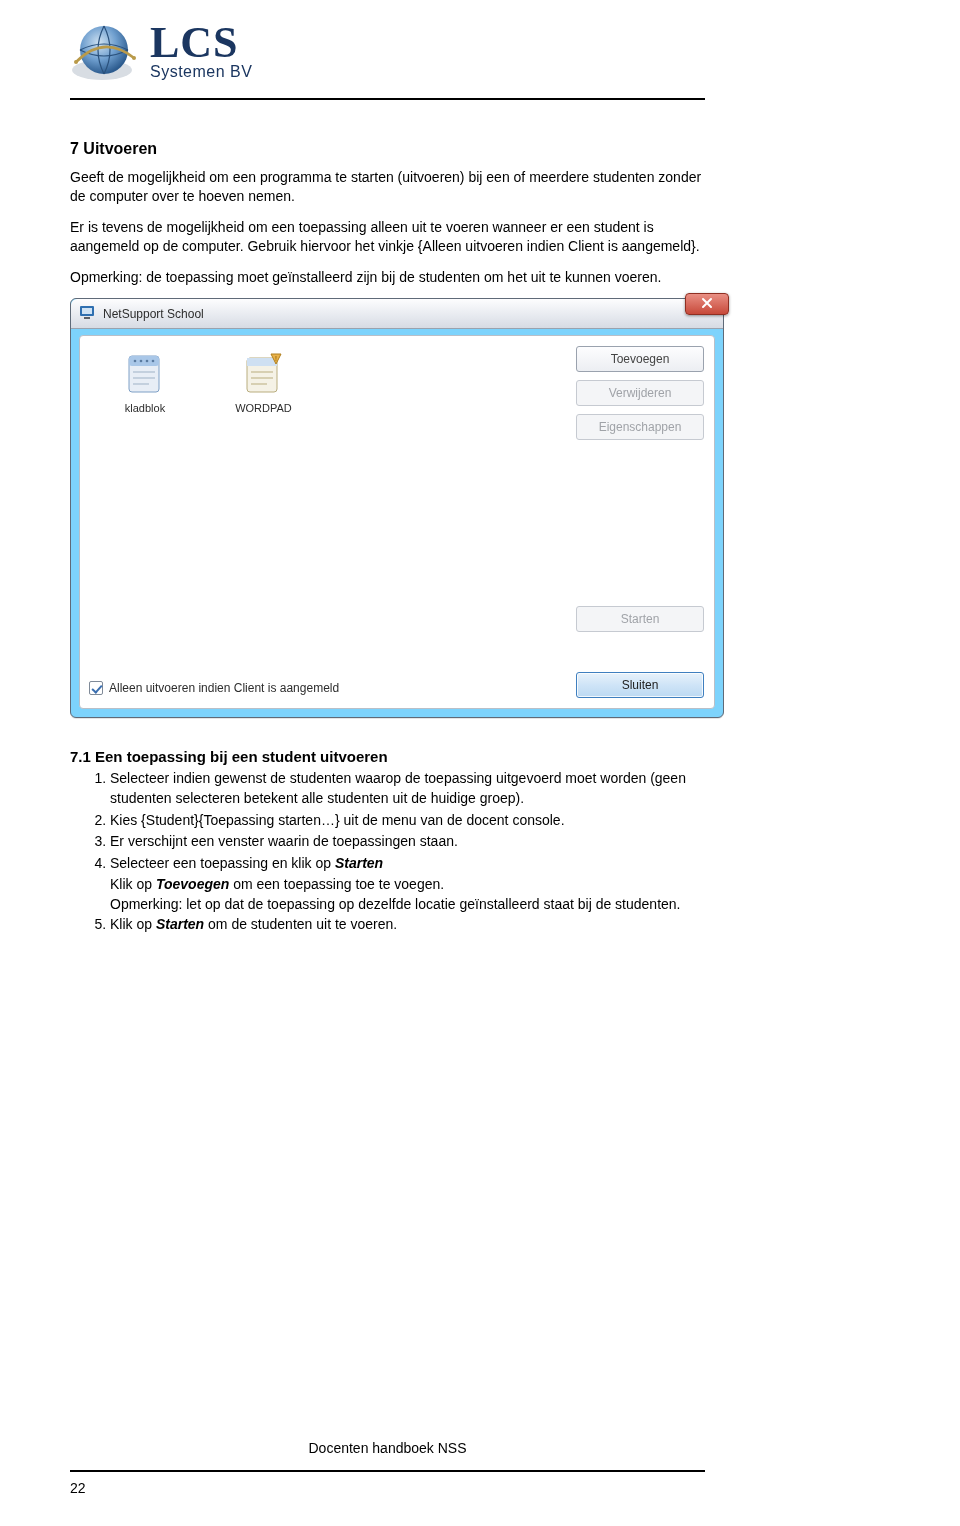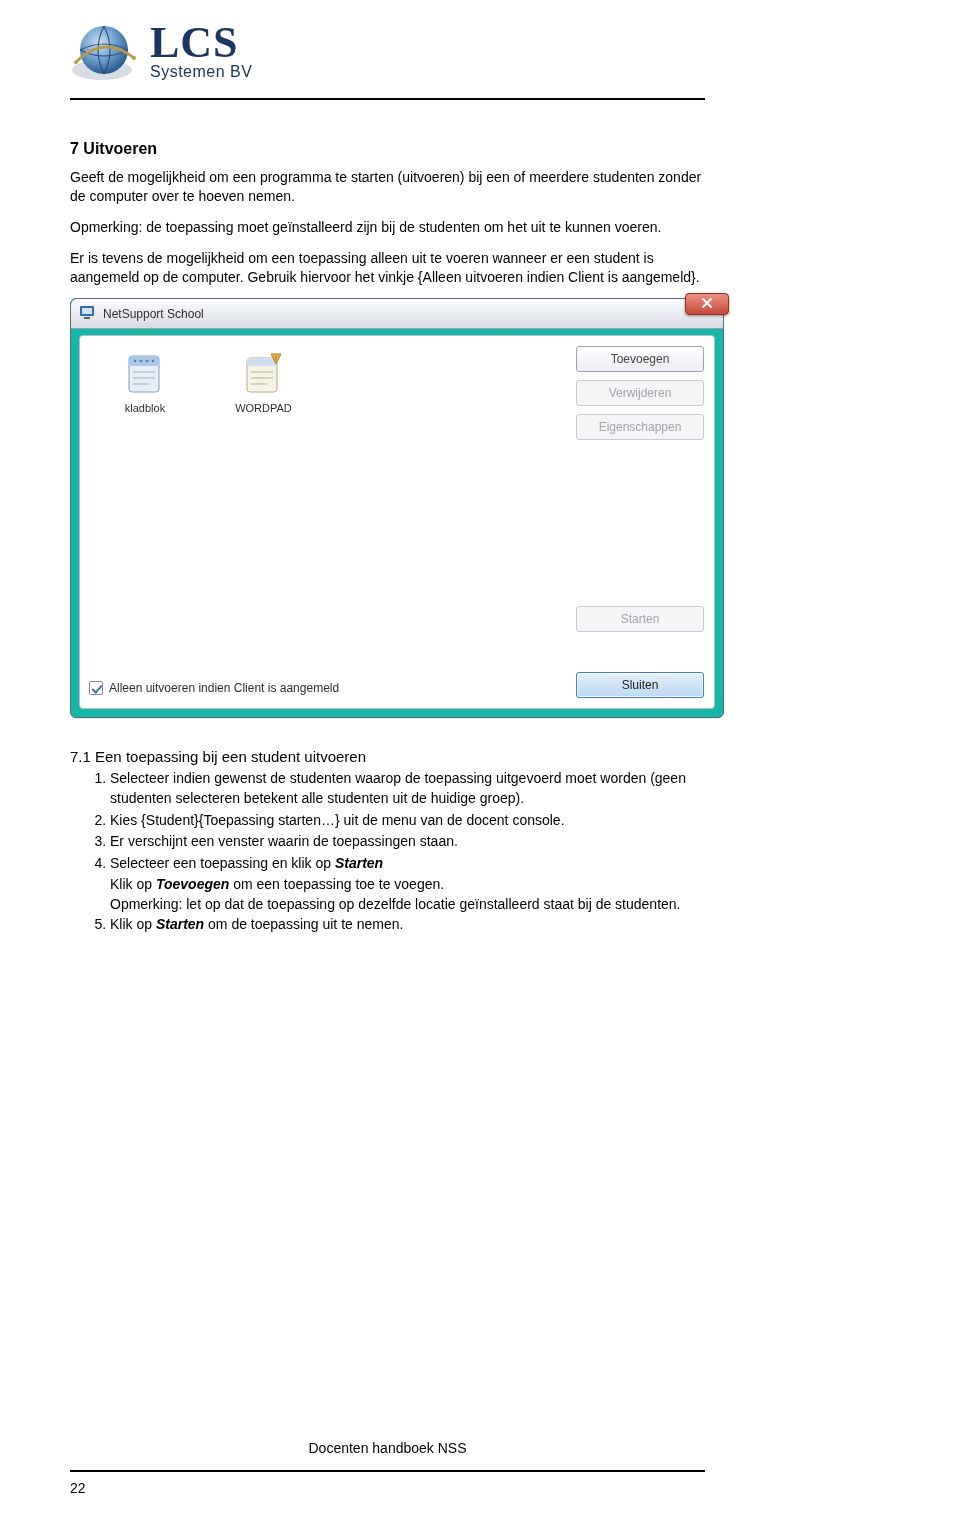--- a/index.html
+++ b/index.html
@@ -17,21 +17,21 @@
   .logo-sub { font-family: Verdana, Arial, sans-serif; font-size: 16px; color: #1b3660; letter-spacing: 0.5px; }
   .rule { border: none; border-top: 2px solid #000; margin: 6px 0 40px 0; }
 
   
   .h1 { font-size: 16px; font-weight: 700; margin-bottom: 10px; }
   .para { font-size: 14px; line-height: 1.35; margin-bottom: 12px; }
 
   
   .win {
     width: 654px; height: 420px; border: 1px solid #5f6a78; border-radius: 6px;
-    background: #14b8a6; position: relative; margin: 6px 0 30px 0;
+    background: #7dd3fc; position: relative; margin: 6px 0 30px 0;
     box-shadow: 0 1px 0 rgba(0,0,0,.1);
   }
   .win-title {
     height: 30px;
     background: linear-gradient(#fdfdfe, #e6e9ef 60%, #d7dbe3);
     border-bottom: 1px solid #9aa2ae; border-radius: 6px 6px 0 0;
     display: flex; align-items: center; padding: 0 8px; gap: 8px;
     font-size: 12px; color: #2d2d2d;
   }
   .win-close {
@@ -63,21 +63,21 @@
   .btn-gap { flex: 1 1 auto; }
 
   .checkbox-row {
     position: absolute; left: 18px; bottom: 22px; display:flex; align-items:center; gap:6px;
     font-size: 12px; color: #2d2d2d;
   }
   .cb { width: 14px; height: 14px; border: 1px solid #7f8a98; border-radius: 2px; background:#fff; position:relative;}
   .cb.checked::after{ content:""; position:absolute; left:2px; top:3px; width:8px; height:4px; border-left:2px solid #3b6fb0; border-bottom:2px solid #3b6fb0; transform: rotate(-48deg);}
 
   
-  .h2 { font-size: 15px; font-weight: 400; margin-bottom: 4px; }
+  .h2 { font-size: 15px; font-weight: 700; margin-bottom: 4px; }
   .olist { font-size: 14px; line-height: 1.4; padding-left: 40px; }
   .olist li { margin-bottom: 2px; }
   .indent-line { margin-left: 40px; font-size: 14px; line-height: 1.4; }
   .bold { font-weight: 700; }
   .italic { font-style: italic; }
 
   
   .footer-rule { position:absolute; left:70px; right:70px; bottom: 54px; border:none; border-top: 2px solid #000;}
   .footer { position: absolute; left: 70px; right: 70px; bottom: 30px; display:flex; font-size: 14px; }
   .footer .pn { width: 60px; margin-top: 40px; }
@@ -111,22 +111,22 @@
     </div>
     <div class="logo-text">
       <div class="logo-main">LCS</div>
       <div class="logo-sub">Systemen BV</div>
     </div>
   </div>
   <hr class="rule">
 
   <div class="h1">7   Uitvoeren</div>
   <p class="para">Geeft de mogelijkheid om een programma te starten (uitvoeren) bij een of meerdere studenten zonder de computer over te hoeven nemen.</p>
+  <p class="para">Er is tevens de mogelijkheid om een toepassing alleen uit te voeren wanneer er een student is aangemeld op de computer. Gebruik hiervoor het vinkje {Alleen uitvoeren indien Client is aangemeld}.</p>
   <p class="para">Opmerking: de toepassing moet geïnstalleerd zijn bij de studenten om het uit te kunnen voeren.</p>
-  <p class="para">Er is tevens de mogelijkheid om een toepassing alleen uit te voeren wanneer er een student is aangemeld op de computer. Gebruik hiervoor het vinkje {Alleen uitvoeren indien Client is aangemeld}.</p>
 
   <div class="win">
     <div class="win-title">
       <span>
         <svg width="16" height="16" viewBox="0 0 16 16">
           <rect x="1" y="2" width="14" height="10" rx="1" fill="#2f6fb0"></rect>
           <rect x="3" y="4" width="10" height="6" fill="#cfe2f4"></rect>
           <rect x="5" y="13" width="6" height="2" fill="#5a5f66"></rect>
         </svg>
       </span>
@@ -198,21 +198,21 @@
     <li>
       <span>Selecteer een toepassing en klik op </span><span class="bold italic">Starten</span>
     </li>
   </ol>
   <div class="indent-line">
     <span>Klik op </span><span class="bold italic">Toevoegen</span><span> om een toepassing toe te voegen.</span>
   </div>
   <div class="indent-line">Opmerking: let op dat de toepassing op dezelfde locatie geïnstalleerd staat bij de studenten.</div>
   <ol class="olist" start="5">
     <li>
-      <span>Klik op </span><span class="bold italic">Starten</span><span> om de toepassing uit te nemen.</span>
+      <span>Klik op </span><span class="bold italic">Starten</span><span> om de studenten uit te voeren.</span>
     </li>
   </ol>
 
   <hr class="footer-rule">
   <div class="footer">
     <div class="pn">22</div>
     <div class="title">Docenten handboek NSS</div>
     <div class="pn"></div>
   </div>
 

